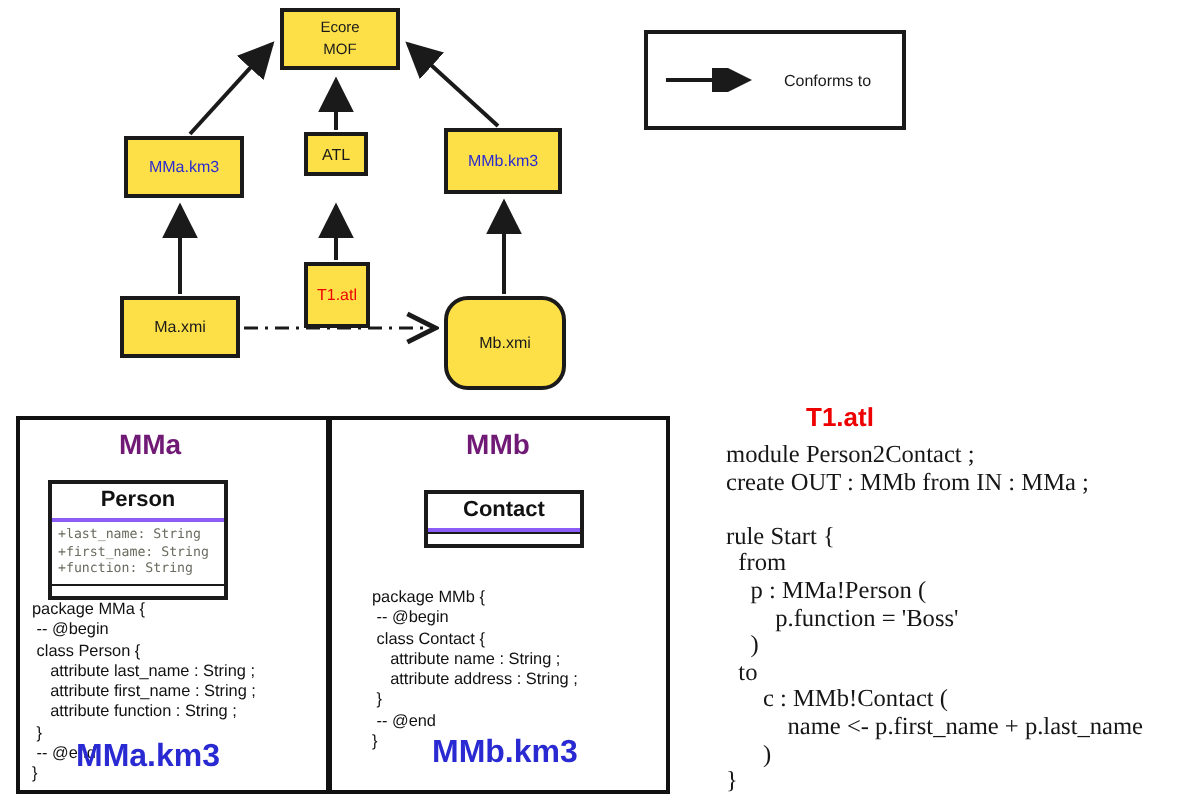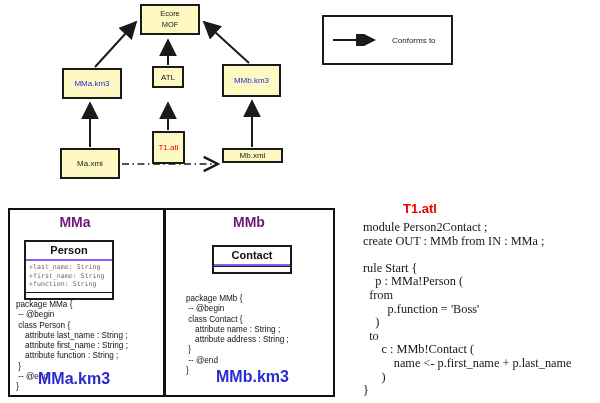--- a/index.html
+++ b/index.html
@@ -3,33 +3,33 @@
 <meta charset="utf-8">
 <style>
   html,body{margin:0;padding:0;background:#fff;}
   .stage{
     position:relative;width:600px;height:403px;background:#fff;
     font-family:"Liberation Sans","DejaVu Sans",sans-serif;overflow:hidden;
   }
   
   .arrows{position:absolute;left:0;top:0;}
   .node{
-    position:absolute;background:#fef9c3;border:2px solid #1a1a1a;
+    position:absolute;background:#fde047;border:2px solid #1a1a1a;
     display:flex;align-items:center;justify-content:center;
     font-size:8px;color:#1a1a1a;text-align:center;box-sizing:border-box;
   }
   .node.blue{color:#2a2ad2;}
   .node.red{color:#ee0000;}
   .node-ecore{left:140px;top:4px;width:60px;height:31px;font-size:7.5px;white-space:pre-line;line-height:1.45;}
   .node-mma-km3{left:62px;top:68px;width:60px;height:31px;}
   .node-atl{left:152px;top:66px;width:32px;height:22px;}
   .node-mmb-km3{left:222px;top:64px;width:59px;height:33px;}
   .node-ma-xmi{left:60px;top:148px;width:60px;height:31px;}
   .node-t1-atl{left:152px;top:131px;width:33px;height:33px;}
-  .node-mb-xmi{left:222px;top:148px;width:61px;height:15px;}
+  .node-mb-xmi{left:222px;top:148px;width:61px;height:47px;border-radius:12px;}
   
   .legend{
     position:absolute;left:322px;top:15px;width:131px;height:50px;
     border:2px solid #1a1a1a;box-sizing:border-box;
     display:flex;flex-direction:column;justify-content:space-evenly;padding-left:7px;
   }
   .legend-row{display:flex;align-items:center;gap:9px;}
   .legend-row svg{flex:0 0 auto;}
   .legend-label{font-size:8px;color:#1a1a1a;}
   
@@ -163,22 +163,22 @@
     <div class="file-label file-mmb">MMb.km3</div>
   </div>
 
   <div class="atl-panel">
     <div class="atl-title">T1.atl</div>
     <div class="atl-code">
         <div class="code-line">module Person2Contact ;</div>
         <div class="code-line">create OUT : MMb from IN : MMa ;</div>
         <div class="code-line"></div>
         <div class="code-line">rule Start {</div>
+        <div class="code-line">  from</div>
         <div class="code-line">    p : MMa!Person (</div>
-        <div class="code-line">  from</div>
         <div class="code-line">        p.function = 'Boss'</div>
         <div class="code-line">    )</div>
         <div class="code-line">  to</div>
         <div class="code-line">      c : MMb!Contact (</div>
         <div class="code-line">          name &lt;- p.first_name + p.last_name</div>
         <div class="code-line">      )</div>
         <div class="code-line">}</div>
       </div>
   </div>
 

